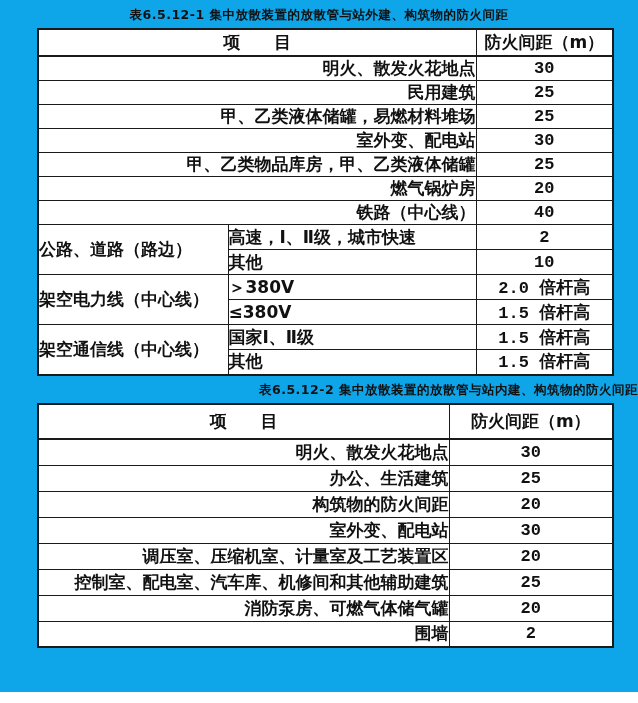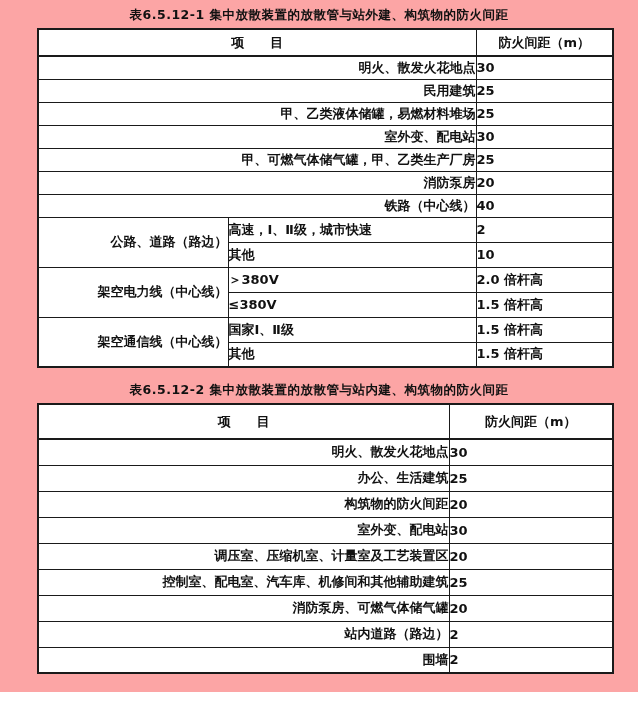--- a/index.html
+++ b/index.html
@@ -4,77 +4,77 @@
 <style>
   html, body {
     margin: 0;
     padding: 0;
     background: #ffffff;
   }
   .page {
     position: relative;
     width: 638px;
     height: 692px;
-    background: #fca5a5;
+    background: #0ea5e9;
     font-family: "DejaVu Sans", "Liberation Sans", sans-serif;
     font-weight: bold;
     color: #111111;
     overflow: hidden;
   }
   .tbl-title {
     position: absolute;
     left: 0;
     width: 100%;
     text-align: center;
     font-size: 12.5px;
     letter-spacing: 0.5px;
     color: #111111;
   }
   #title1 { top: 7px; }
-  #title2 { top: 382px; }
+  #title2 { top: 382px; text-align: right; }
 
   table.fire-table {
     position: absolute;
     left: 37px;
     width: 575px;
     border-collapse: collapse;
     table-layout: fixed;
     background: #ffffff;
   }
   #table1 { top: 28px; }
   #table2 { top: 403px; }
 
   table.fire-table,
   table.fire-table td {
     border: 1.5px solid #1a1a1a;
   }
   table.fire-table { border-width: 2.5px; }
   table.fire-table td {
-    font-size: 13px;
+    font-size: 17px;
     font-weight: bold;
     padding: 0;
     overflow: hidden;
     white-space: nowrap;
   }
   td.hdr {
     text-align: center;
     border-bottom-width: 2.5px !important;
     font-size: 15px;
   }
   #table1 tr.hrow { height: 27px; }
   #table1 tr.srow { height: 23px; }
   #table1 tr.subrow { height: 25px; }
   #table2 tr.hrow { height: 35px; }
   #table2 tr.srow { height: 26px; }
 
   td.item { text-align: right; padding-left: 22px; }
   #table2 td.item { padding-left: 15px; }
-  td.group { text-align: right; }
+  td.group { text-align: left; }
   td.sub { text-align: left; padding-left: 9px; }
-  td.val { text-align: left; }
+  td.val { text-align: center; font-family: Liberation Mono, monospace; }
 </style>
 </head>
 <body>
 
 <div class="page">
 
   <div id="title1" class="tbl-title">表6.5.12-1 集中放散装置的放散管与站外建、构筑物的防火间距</div>
 
   <table id="table1" class="fire-table">
     <colgroup>
@@ -97,25 +97,25 @@
     </tr>
     <tr class="srow">
       <td class="item" colspan="2">甲、乙类液体储罐，易燃材料堆场</td>
       <td class="val">25</td>
     </tr>
     <tr class="srow">
       <td class="item" colspan="2">室外变、配电站</td>
       <td class="val">30</td>
     </tr>
     <tr class="srow">
-      <td class="item" colspan="2">甲、可燃气体储气罐，甲、乙类生产厂房</td>
+      <td class="item" colspan="2">甲、乙类物品库房，甲、乙类液体储罐</td>
       <td class="val">25</td>
     </tr>
     <tr class="srow">
-      <td class="item" colspan="2">消防泵房</td>
+      <td class="item" colspan="2">燃气锅炉房</td>
       <td class="val">20</td>
     </tr>
     <tr class="srow">
       <td class="item" colspan="2">铁路（中心线）</td>
       <td class="val">40</td>
     </tr>
     <tr class="subrow">
       <td class="group" rowspan="2">公路、道路（路边）</td>
       <td class="sub">高速，Ⅰ、Ⅱ级，城市快速</td>
       <td class="val">2</td>
@@ -179,23 +179,19 @@
     </tr>
     <tr class="srow">
       <td class="item">控制室、配电室、汽车库、机修间和其他辅助建筑</td>
       <td class="val">25</td>
     </tr>
     <tr class="srow">
       <td class="item">消防泵房、可燃气体储气罐</td>
       <td class="val">20</td>
     </tr>
     <tr class="srow">
-      <td class="item">站内道路（路边）</td>
-      <td class="val">2</td>
-    </tr>
-    <tr class="srow">
       <td class="item">围墙</td>
       <td class="val">2</td>
     </tr>
   </tbody>
     </table>
 
 </div>
 
 </body></html>

